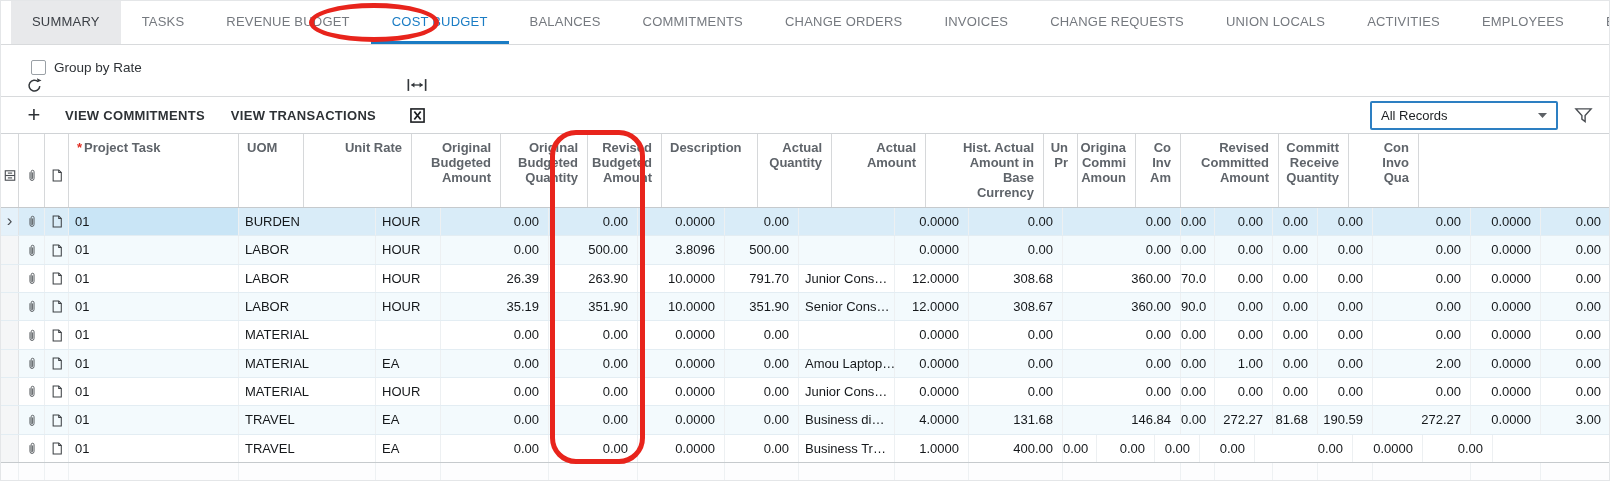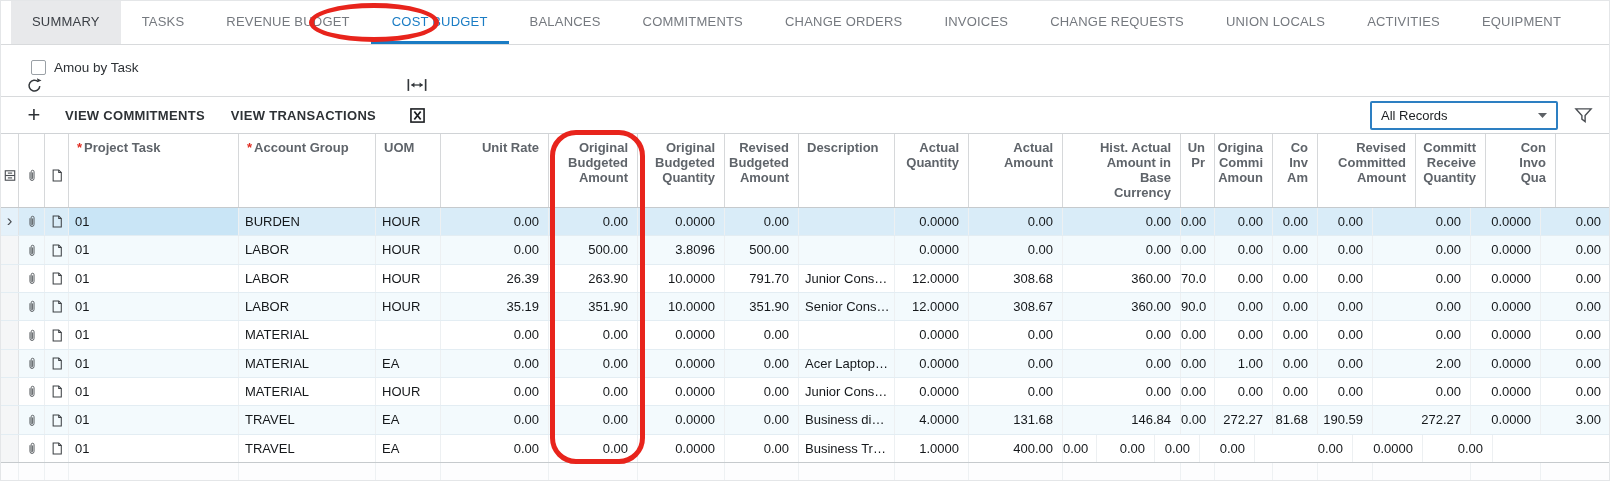--- a/index.html
+++ b/index.html
@@ -99,28 +99,29 @@
       <div class="tab">TASKS</div>
       <div class="tab">REVENUE BUDGET</div>
       <div class="tab active">COST BUDGET</div>
       <div class="tab">BALANCES</div>
       <div class="tab">COMMITMENTS</div>
       <div class="tab">CHANGE ORDERS</div>
       <div class="tab">INVOICES</div>
       <div class="tab">CHANGE REQUESTS</div>
       <div class="tab">UNION LOCALS</div>
       <div class="tab">ACTIVITIES</div>
+      <div class="tab">EMPLOYEES</div>
       <div class="tab">EQUIPMENT</div>
       <div class="tab-spacer"></div>
     </div>
 
   <div class="optionsbar">
     <label class="gbt">
       <span class="cb"></span>
-      <span>Amou by Task</span>
+      <span>Group by Rate</span>
     </label>
   </div>
 
   <div class="gridtoolbar">
     <span id="tb-left">
         <button class="tbtn">
           <span class="icon">
             <svg width="17" height="17" viewBox="0 0 18 18">
               <path d="M14.6 9.6 a5.7 5.7 0 1 1 -1.7 -4.6" fill="none" stroke="#33373b" stroke-width="1.6"></path>
               <path d="M11.6 1.2 l1 4 3.8 -1.6 z" fill="#33373b"></path>
@@ -201,21 +202,20 @@
               <line x1="4.5" y1="9.8" x2="9.5" y2="9.8" stroke="#4a4e53" stroke-width="1.3"></line>
             </svg></span></div>
         <div class="hc  ic" style="width: 26px;"><span class="icon"><svg width="12" height="15" viewBox="0 0 14 16">
               <path d="M4.6 4.2 v7.2 a2.4 2.4 0 0 0 4.8 0 V3.6 a1.7 1.7 0 0 0 -3.4 0 v7.6 a0.85 0.85 0 0 0 1.7 0 V4.4" fill="none" stroke="#55595e" stroke-width="1.1"></path>
             </svg></span></div>
         <div class="hc  ic" style="width: 24px;"><span class="icon"><svg width="12" height="15" viewBox="0 0 14 16">
               <path d="M2.5 1.5 h6.5 l3 3 v10 h-9.5 z" fill="none" stroke="#3c4044" stroke-width="1.2"></path>
               <path d="M9 1.5 v3 h3" fill="none" stroke="#3c4044" stroke-width="1.2"></path>
             </svg></span></div>
         <div class="hc left" style="width: 170px;"><span class="req">*</span><span>Project Task</span></div>
-        <div class="hc left" style="width: 137px;"><span class="req">*</span><span>Account Group</span></div>
         <div class="hc left" style="width: 65px;"><span>UOM</span></div>
         <div class="hc right" style="width: 108px;"><span>Unit Rate</span></div>
         <div class="hc right" style="width: 89px;"><span>Original
 Budgeted
 Amount</span></div>
         <div class="hc right" style="width: 87px;"><span>Original
 Budgeted
 Quantity</span></div>
         <div class="hc right" style="width: 74px;"><span>Revised
 Budgeted
@@ -445,21 +445,21 @@
               </svg>
             </span>
           </div>
           <div class="cell left" style="width: 170px;">01</div>
           <div class="cell left" style="width: 137px;">MATERIAL</div>
           <div class="cell left" style="width: 65px;">EA</div>
           <div class="cell right" style="width: 108px;">0.00</div>
           <div class="cell right" style="width: 89px;">0.00</div>
           <div class="cell right" style="width: 87px;">0.0000</div>
           <div class="cell right" style="width: 74px;">0.00</div>
-          <div class="cell left" style="width: 96px;">Acer Laptop…</div>
+          <div class="cell left" style="width: 96px;">Amou Laptop…</div>
           <div class="cell right" style="width: 74px;">0.0000</div>
           <div class="cell right" style="width: 94px;">0.00</div>
           <div class="cell right" style="width: 118px;">0.00</div>
           <div class="cell right" style="width: 34px;">0.00</div>
           <div class="cell right" style="width: 58px;">1.00</div>
           <div class="cell right" style="width: 45px;">0.00</div>
           <div class="cell right" style="width: 55px;">0.00</div>
           <div class="cell right" style="width: 98px;">2.00</div>
           <div class="cell right" style="width: 70px;">0.0000</div>
           <div class="cell right" style="width: 70px;">0.00</div>

